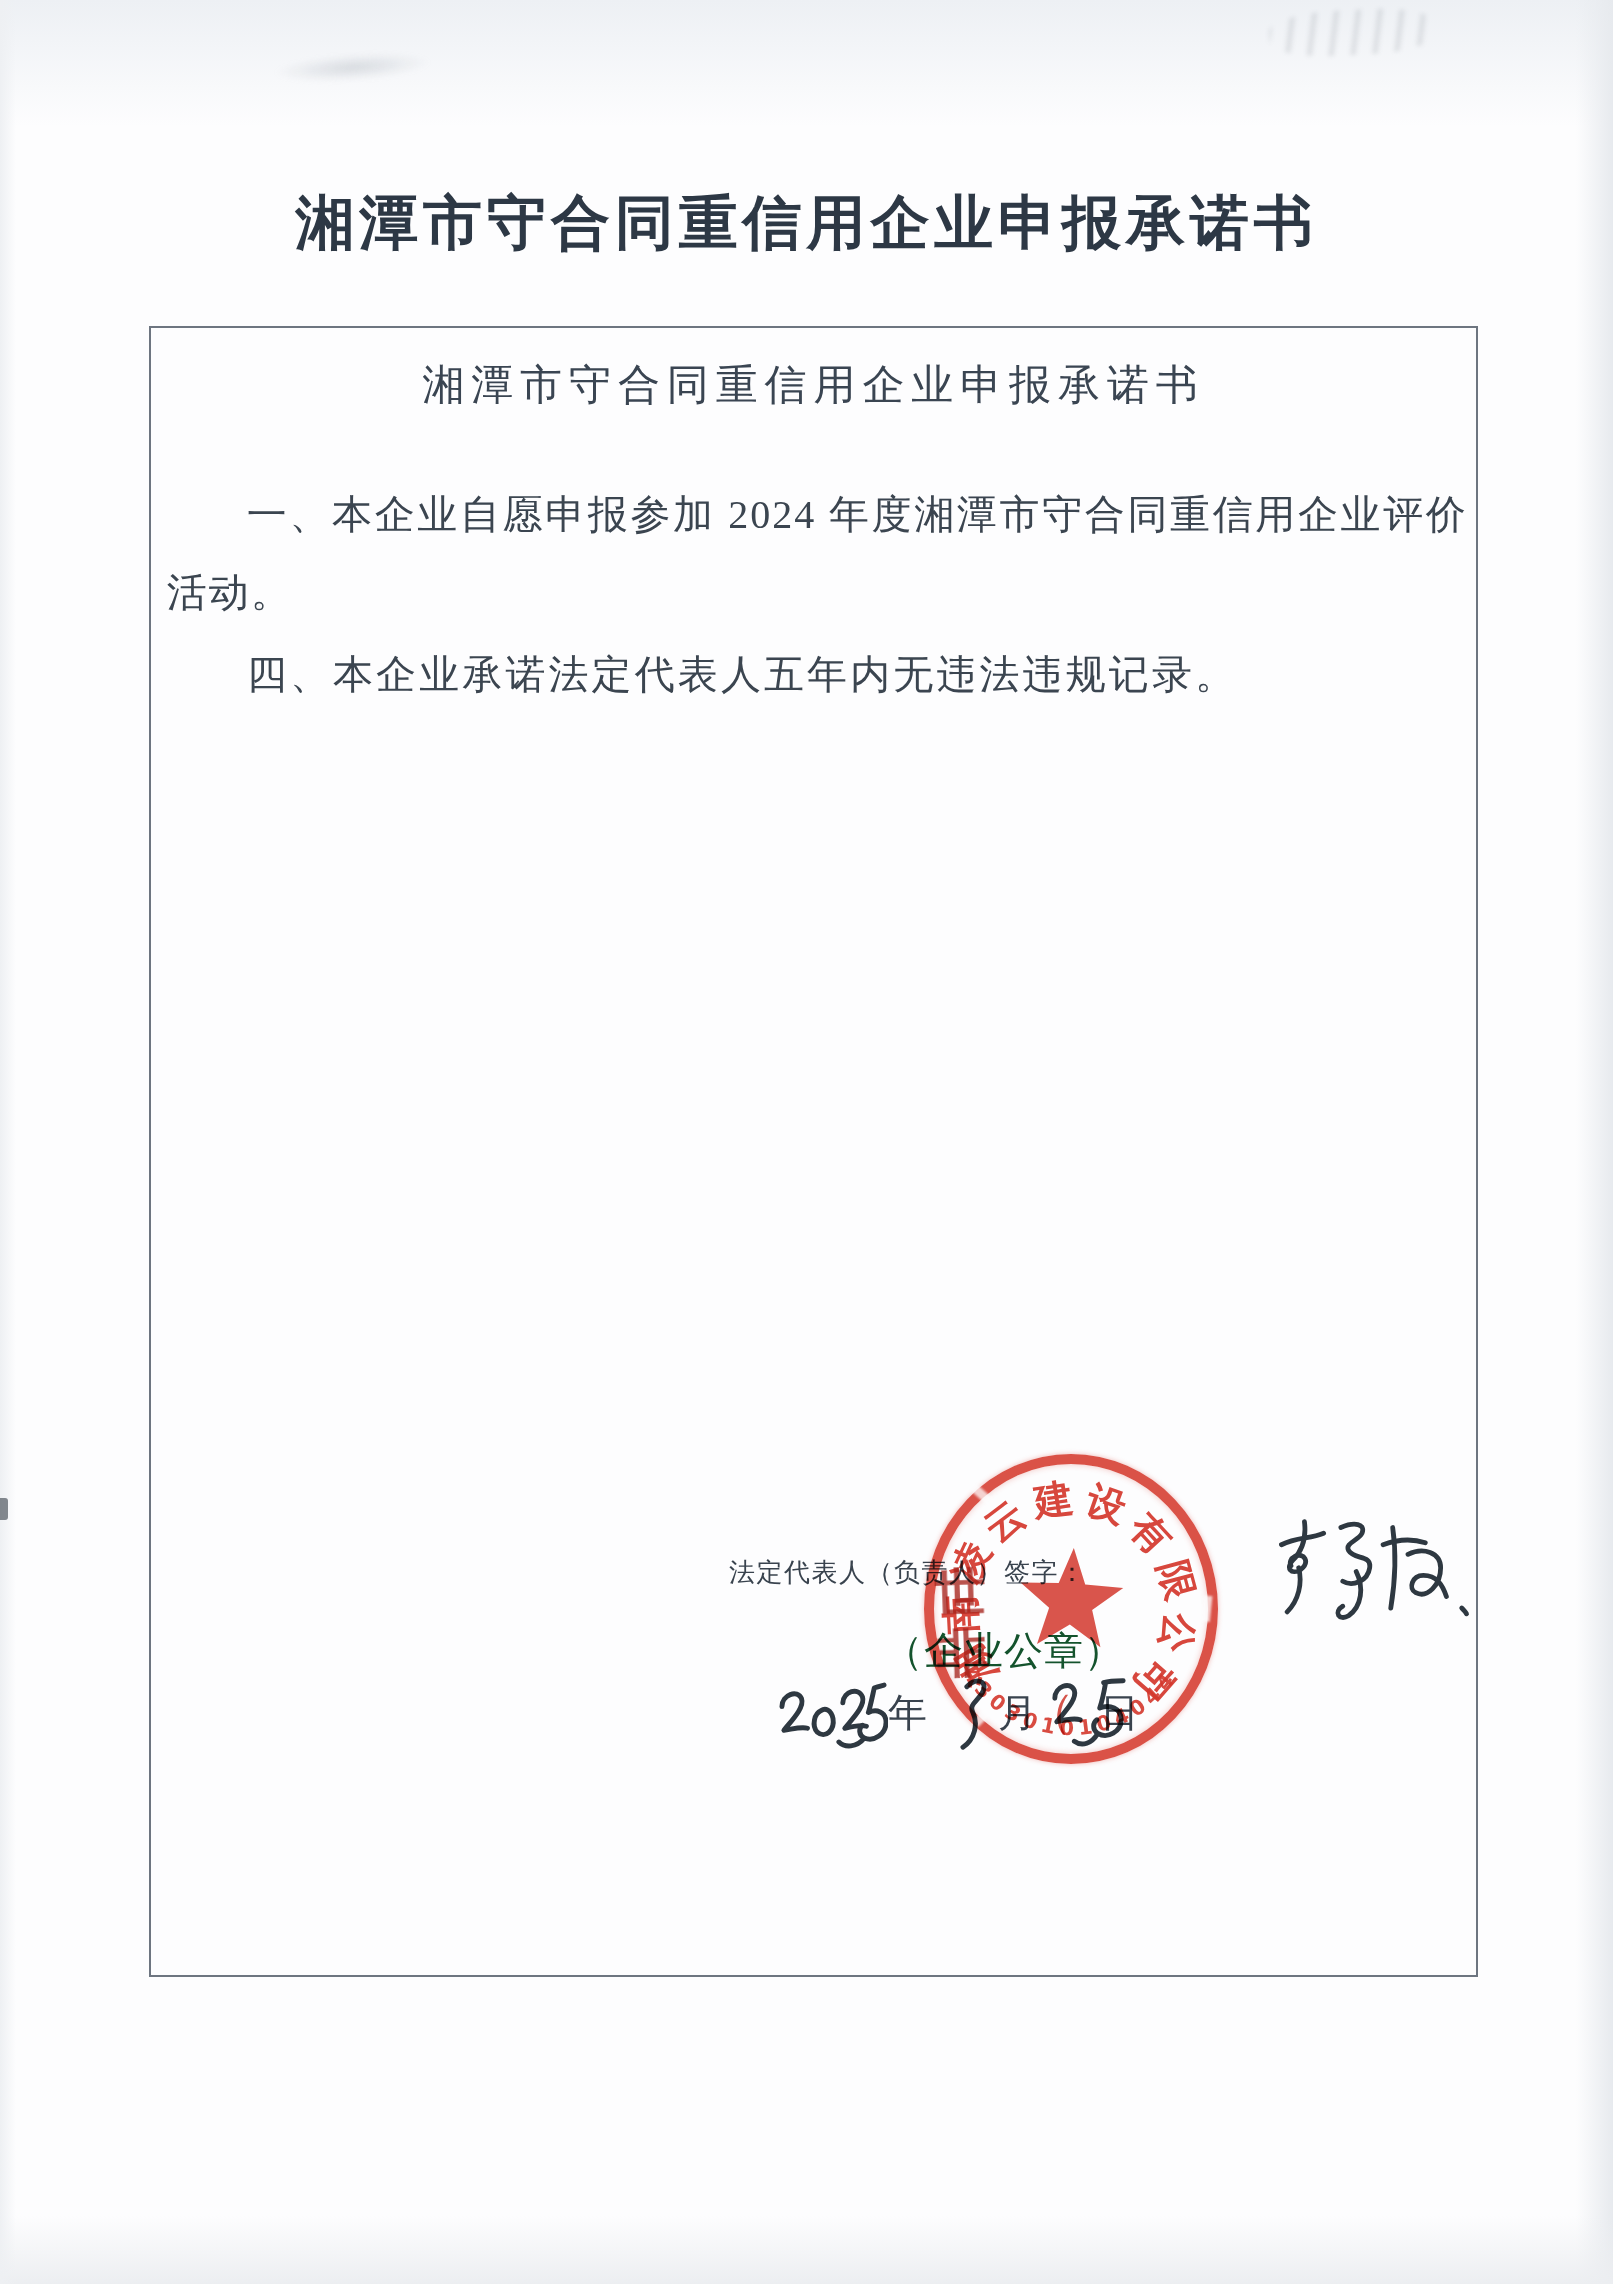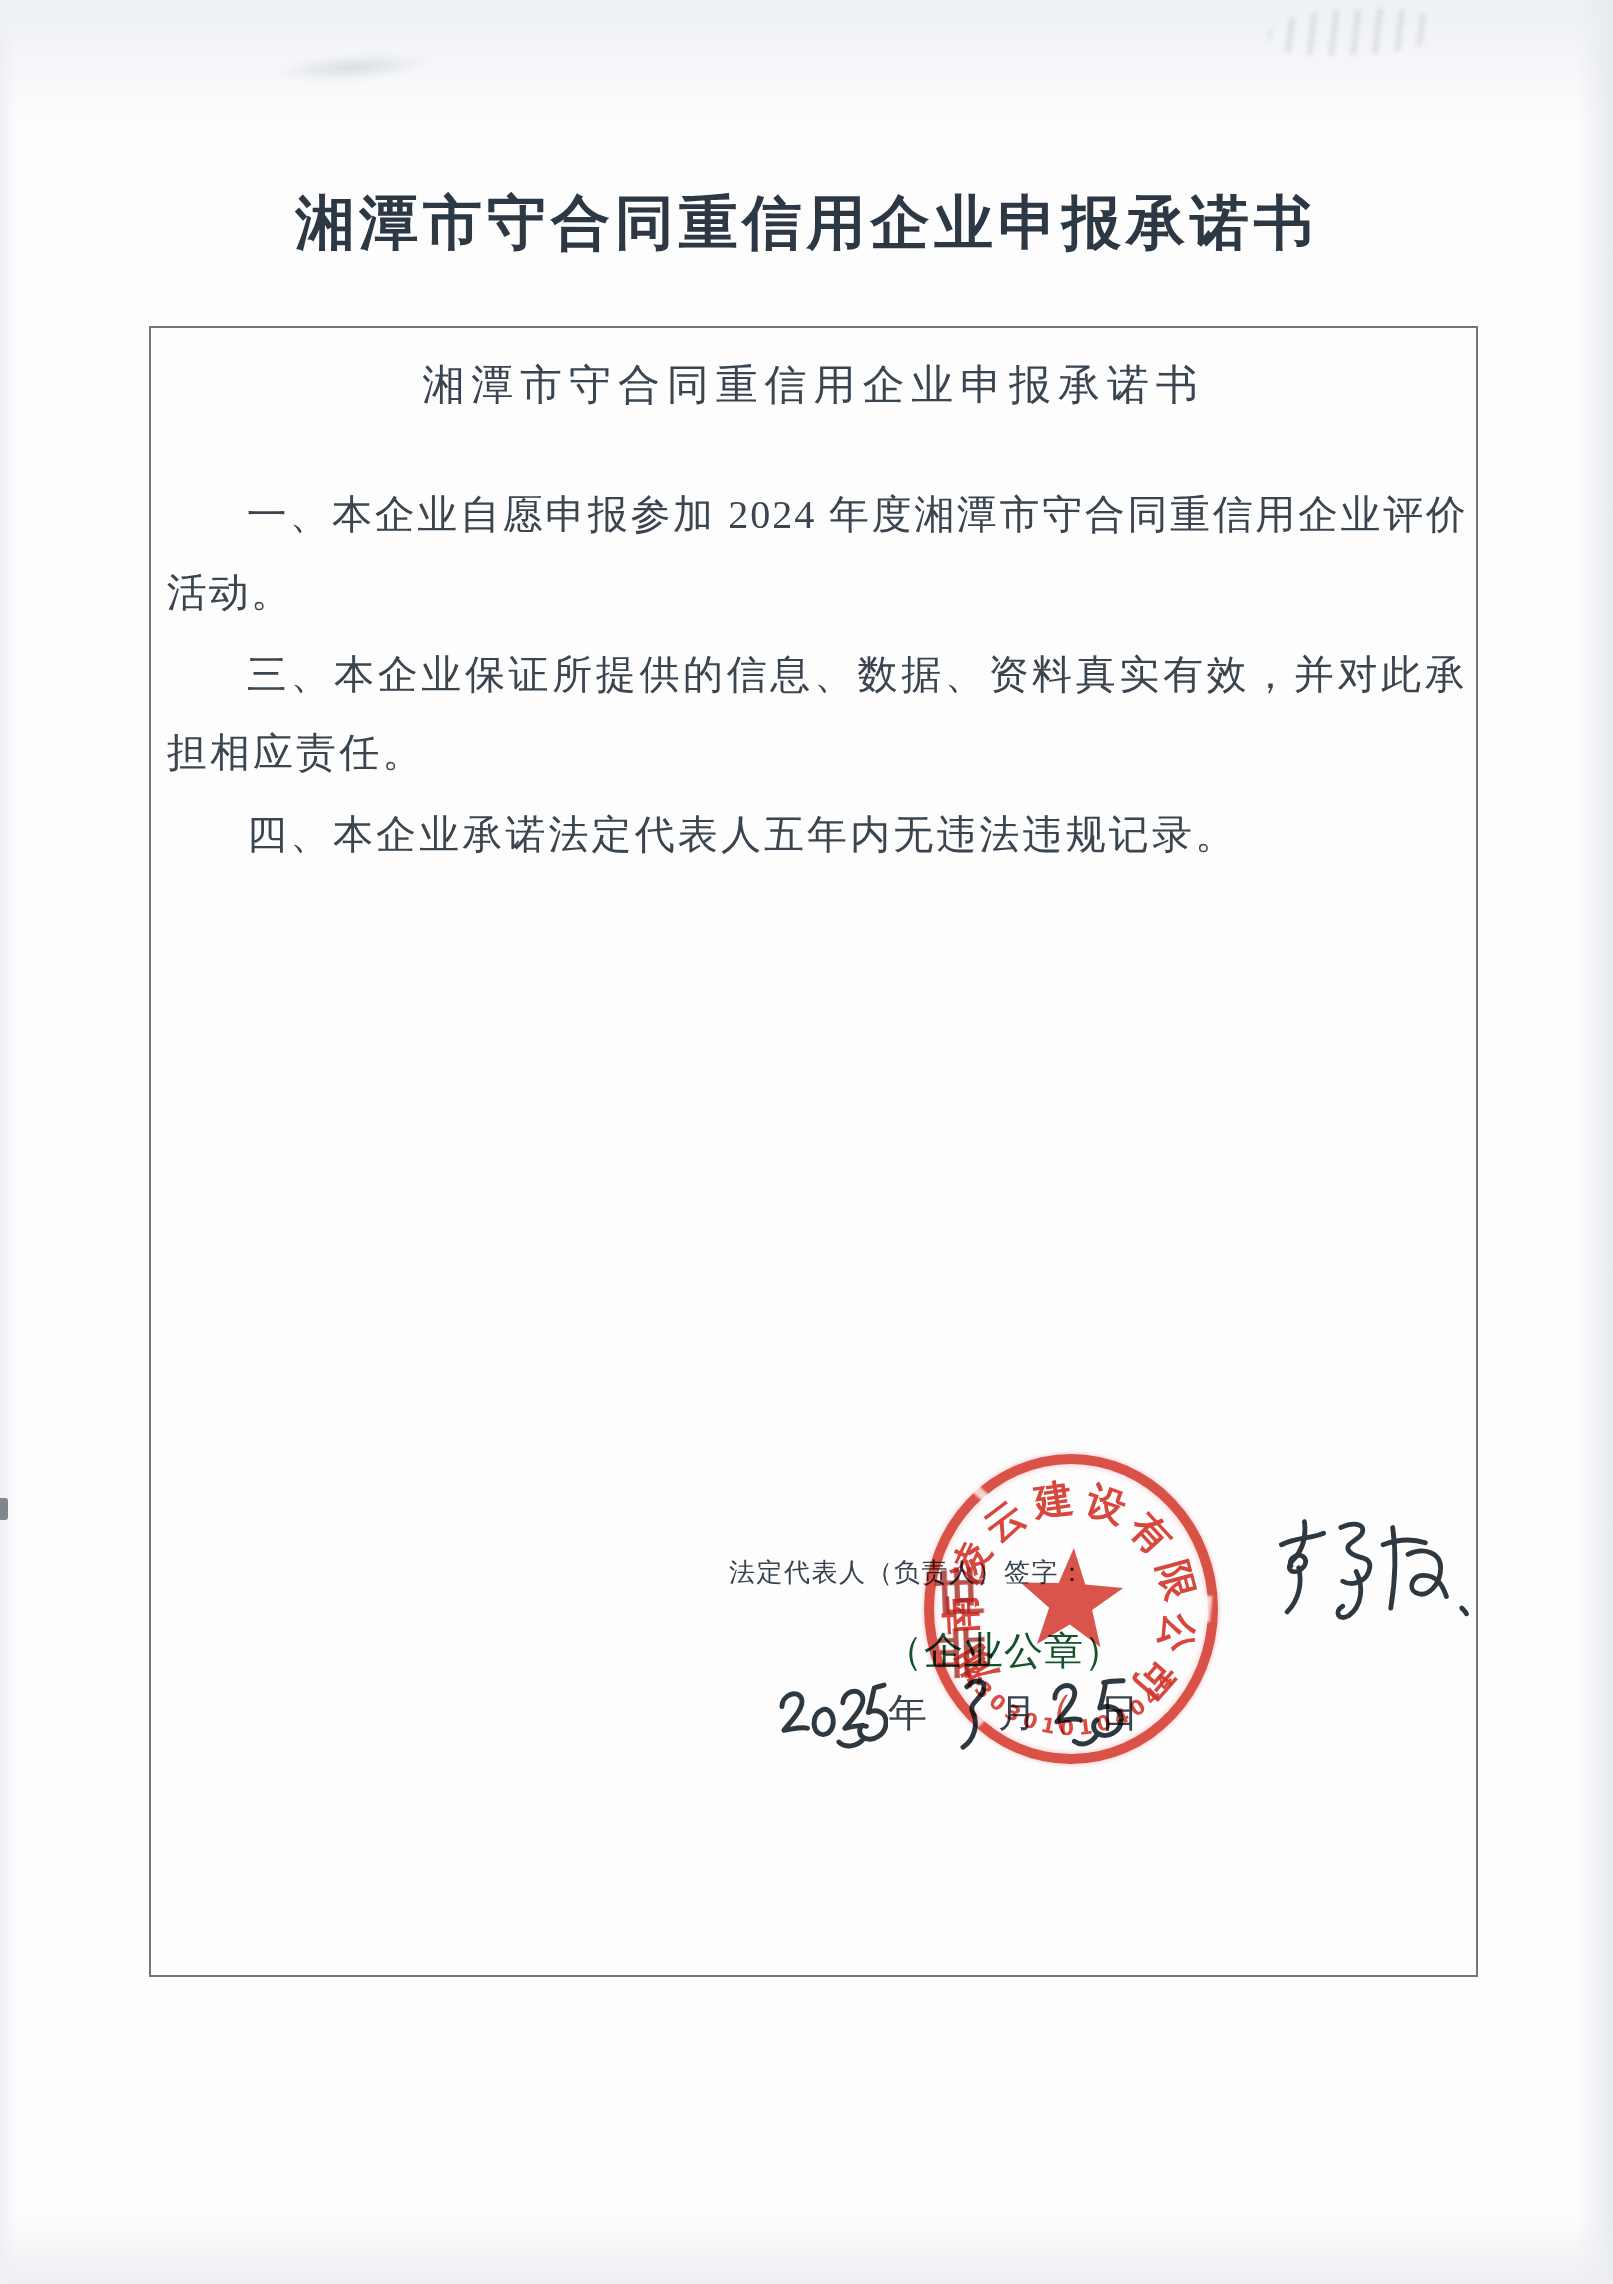--- a/index.html
+++ b/index.html
@@ -102,21 +102,20 @@
   <div class="smudge-c"></div>
 
   <h1 class="main-title">湘潭市守合同重信用企业申报承诺书</h1>
 
   <div class="doc-box">
 
     <div class="inner-title">湘潭市守合同重信用企业申报承诺书</div>
 
     <div class="doc-body" id="doc-paragraphs">
         <p>一、本企业自愿申报参加 2024 年度湘潭市守合同重信用企业评价活动。</p>
-        <p>三、本企业保证所提供的信息、数据、资料真实有效，并对此承担相应责任。</p>
         <p>四、本企业承诺法定代表人五年内无违法违规记录。</p>
       </div>
 
     <div class="sig-label">法定代表人（负责人）签字：</div>
     <div class="seal-note">（企业公章）</div>
 
     <span class="date-unit u-year">年</span>
     <span class="date-unit u-month">月</span>
     <span class="date-unit u-day">日</span>
     <span class="stray-paren">（</span>

